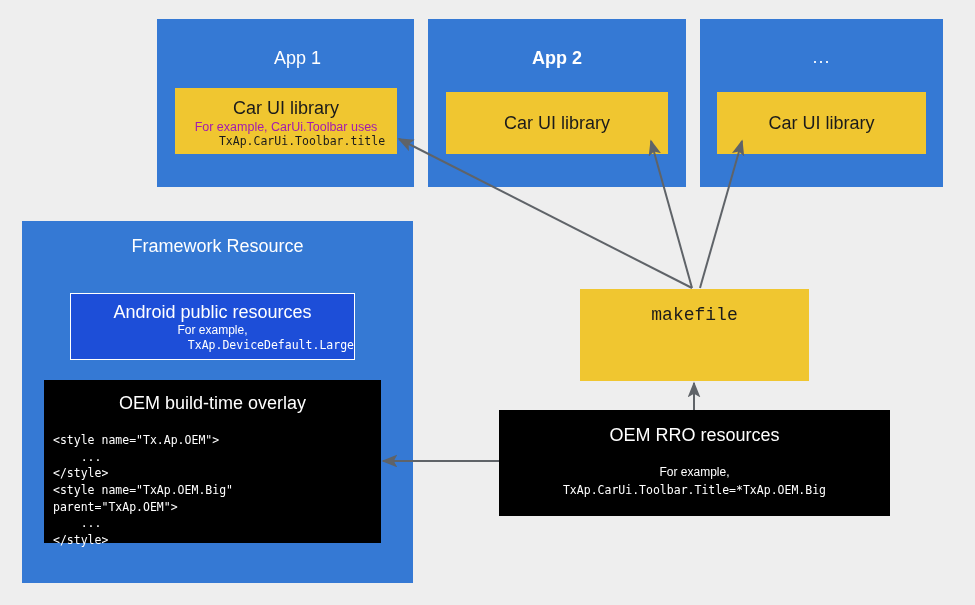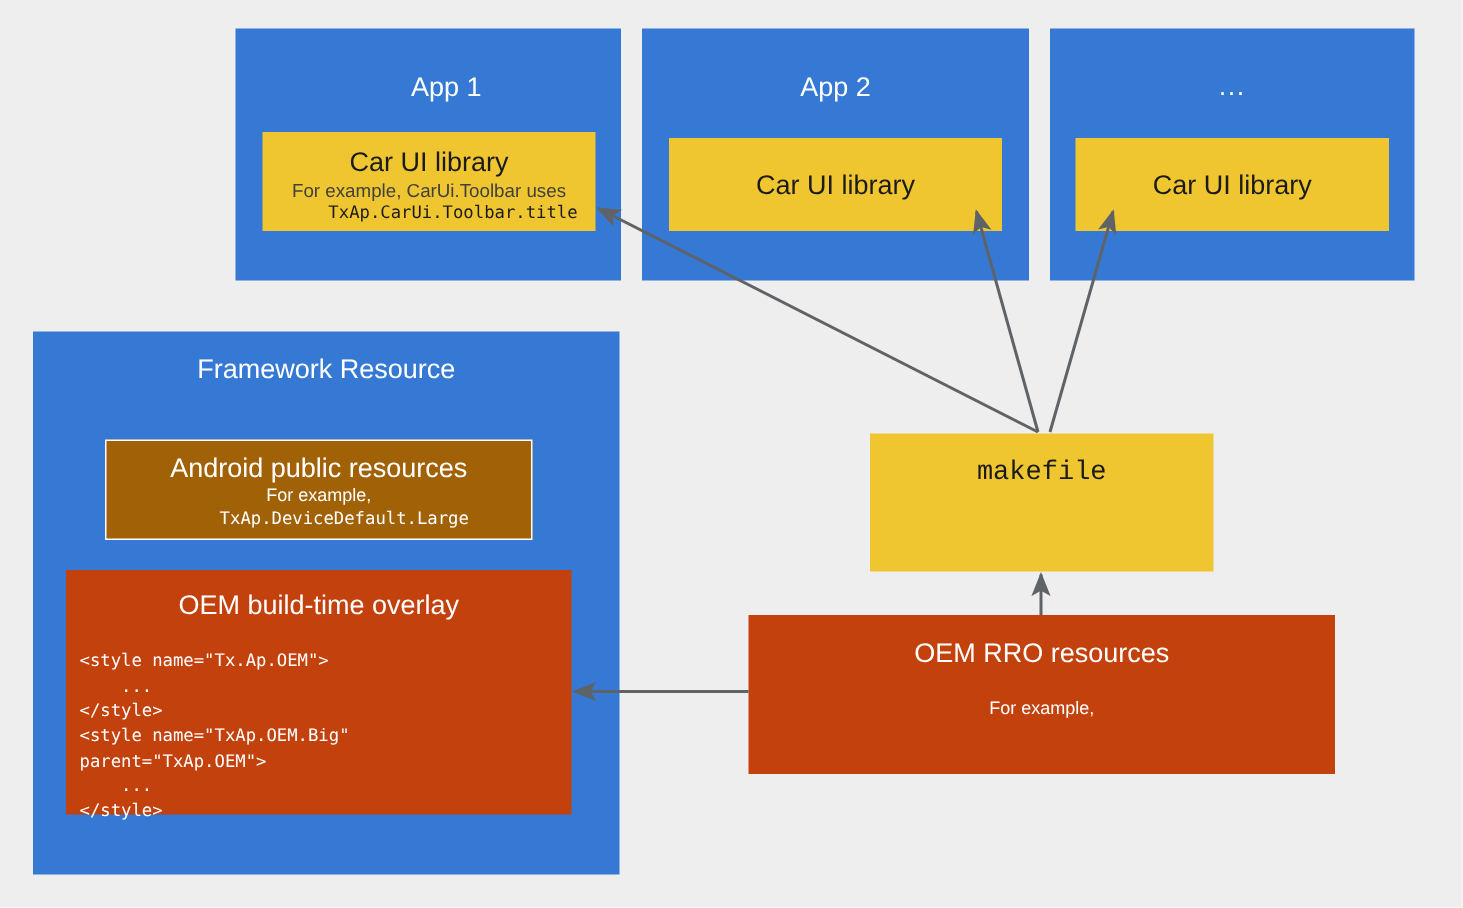--- a/index.html
+++ b/index.html
@@ -14,43 +14,43 @@
     background: #eeeeee;
     overflow: hidden;
     font-family: "Liberation Sans", sans-serif;
   }
   .box {
     position: absolute;
     box-sizing: border-box;
   }
   .blue      { background: #3579d4; }
   .yellow    { background: #f0c630; }
-  .green     { background: #c2410c; }
-  .outlined  { background: #a16207; border: 1px solid #ffffff; }
+  .green     { background: #000000; }
+  .outlined  { background: #1d4ed8; border: 1px solid #ffffff; }
 
   .title-white {
     color: #ffffff;
     font-size: 18px;
     text-align: center;
     line-height: 1.25;
   }
   .title-dark {
     color: #1b1b1b;
     font-size: 18px;
     text-align: center;
     line-height: 1.25;
   }
   .sub-white {
     color: #ffffff;
     font-size: 12px;
     text-align: center;
     line-height: 1.3;
   }
   .sub-dark {
-    color: #404040;
+    color: #a21caf;
     font-size: 12.5px;
     text-align: center;
     line-height: 1.3;
   }
   .mono-white {
     color: #ffffff;
     font-family: "DejaVu Sans Mono", monospace;
     font-size: 11.5px;
     text-align: center;
     line-height: 1.3;
@@ -95,61 +95,62 @@
   <div class="box blue" style="left:157px; top:19px; width:257px; height:168px;">
     <div class="title-white" style="position:absolute; left:12px; top:28px; width:100%;">App 1</div>
   </div>
   <div class="box yellow" style="left:175px; top:88px; width:222px; height:66px;">
     <div class="title-dark" style="position:absolute; left:0; top:9px; width:100%;">Car UI library</div>
     <div class="sub-dark" style="position:absolute; left:0; top:31px; width:100%;">For example, CarUi.Toolbar uses</div>
     <div class="mono-dark" style="position:absolute; left:0; top:46px; width:100%;">TxAp.CarUi.Toolbar.title</div>
   </div>
 
   <div class="box blue" style="left:428px; top:19px; width:258px; height:168px;">
-    <div class="title-white" style="position:absolute; left:0; top:28px; width:100%;">App 2</div>
+    <div class="title-white" style="position:absolute; left:0; top:28px; width:100%;font-weight:bold;">App 2</div>
   </div>
   <div class="box yellow" style="left:446px; top:92px; width:222px; height:62px;">
     <div class="title-dark" style="position:absolute; left:0; top:20px; width:100%;">Car UI library</div>
   </div>
 
   <div class="box blue" style="left:700px; top:19px; width:243px; height:168px;">
     <div class="ellipsis-title" style="position:absolute; left:0; top:28px; width:100%;">...</div>
   </div>
   <div class="box yellow" style="left:717px; top:92px; width:209px; height:62px;">
     <div class="title-dark" style="position:absolute; left:0; top:20px; width:100%;">Car UI library</div>
   </div>
 
   <div class="box blue" style="left:22px; top:221px; width:391px; height:362px;">
     <div class="title-white" style="position:absolute; left:0; top:14px; width:100%;">Framework Resource</div>
   </div>
 
   <div class="box outlined" style="left:70px; top:293px; width:285px; height:67px;">
     <div class="title-white" style="position:absolute; left:0; top:7px; width:100%;">Android public resources</div>
     <div class="sub-white" style="position:absolute; left:0; top:29px; width:100%;">For example,</div>
-    <div class="mono-white" style="position:absolute; left:17px; top:44px; width:100%;">TxAp.DeviceDefault.Large</div>
+    <div class="mono-white" style="position:absolute; left:0; top:44px; width:100%;text-align:right;">TxAp.DeviceDefault.Large</div>
   </div>
 
   <div class="box green" style="left:44px; top:380px; width:337px; height:163px;">
     <div class="title-white" style="position:absolute; left:0; top:12px; width:100%;">OEM build-time overlay</div>
     <pre class="code-block" style="position:absolute; left:9px; top:52px;">&lt;style name="Tx.Ap.OEM"&gt;
     ...
 &lt;/style&gt;
 &lt;style name="TxAp.OEM.Big"
 parent="TxAp.OEM"&gt;
     ...
 &lt;/style&gt;</pre>
   </div>
 
   <div class="box yellow" style="left:580px; top:289px; width:229px; height:92px;">
     <div class="title-dark" style="position:absolute; left:0; top:15px; width:100%;font-family:Liberation Mono, monospace;">makefile</div>
   </div>
 
   <div class="box green" style="left:499px; top:410px; width:391px; height:106px;">
     <div class="title-white" style="position:absolute; left:0; top:14px; width:100%;">OEM RRO resources</div>
     <div class="sub-white" style="position:absolute; left:0; top:55px; width:100%;">For example,</div>
+    <div class="mono-white" style="position:absolute; left:0; top:73px; width:100%;">TxAp.CarUi.Toolbar.Title=*TxAp.OEM.Big</div>
   </div>
 
   <svg id="arrows" viewBox="0 0 975 605" xmlns="http://www.w3.org/2000/svg">
     <defs>
       <marker id="ah" markerWidth="9" markerHeight="9" refX="7.2" refY="3.2" orient="auto" markerUnits="strokeWidth">
         <path d="M0,0 L8,3.2 L0,6.4 L1.8,3.2 z" fill="#5f6368"></path>
       </marker>
     </defs>
 
     <line x1="692" y1="288" x2="399" y2="139" stroke="#5f6368" stroke-width="2" marker-end="url(#ah)"></line>

